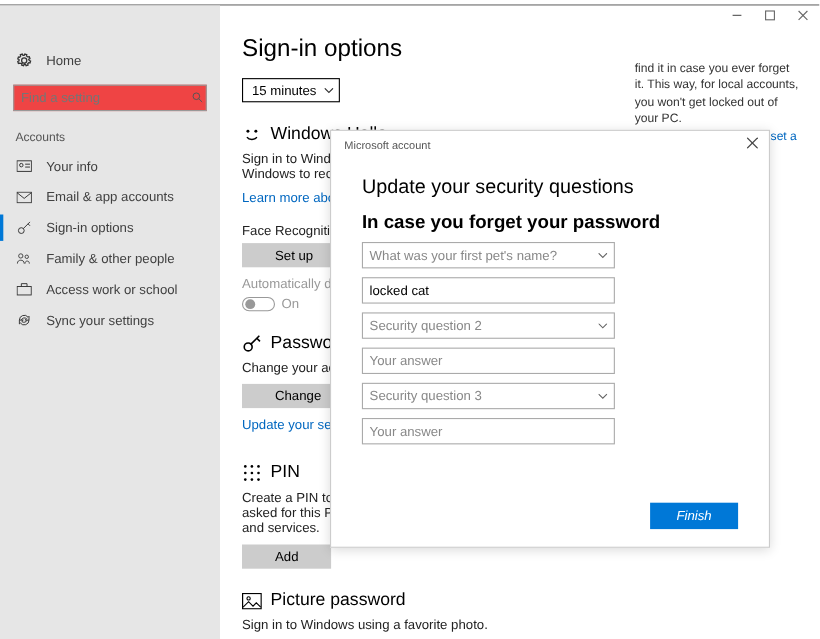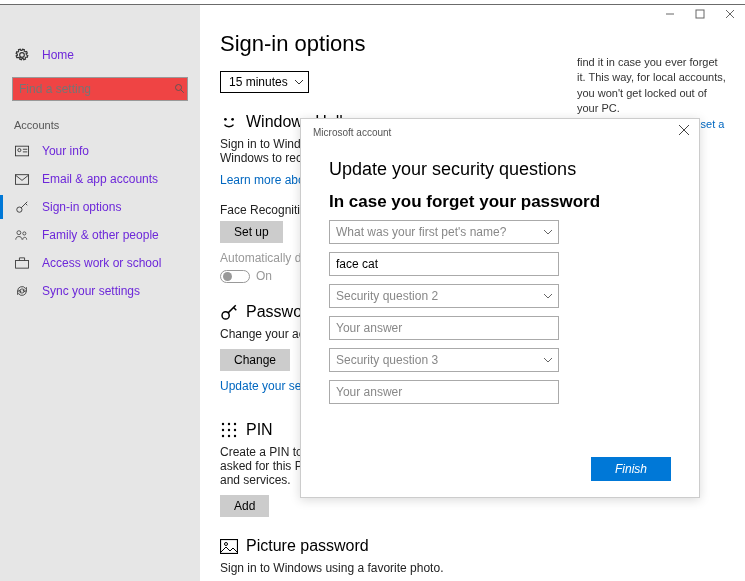--- a/index.html
+++ b/index.html
@@ -2,39 +2,39 @@
 <html><head>
 <meta charset="utf-8">
 <style>
 * { box-sizing: border-box; margin: 0; padding: 0; font-family: "Segoe UI", Arial, sans-serif; }
 body { width: 745px; height: 581px; overflow: hidden; background: #fff; position: relative; font-size: 12px; color: #000; }
 .titlebar { position: absolute; top: 0; right: 0; height: 28px; display: flex; align-items: center; }
 .titlebar .tb-btn { width: 30px; height: 24px; display: flex; align-items: center; justify-content: center; color: #666; cursor: pointer; }
 .topline { position: absolute; top: 4px; left: 0; right: 0; height: 1px; background: #6b6b6b; }
 .back { position: absolute; top: 12px; left: 14px; font-size: 14px; color: #444; cursor: pointer; }
 .sidebar { position: absolute; top: 5px; left: 0; width: 200px; bottom: 0; background: #e6e6e6; padding-top: 36px; }
-.side-row { display: flex; align-items: center; padding: 6px 14px; cursor: pointer; color: #6d28d9; }
+.side-row { display: flex; align-items: center; padding: 6px 14px; cursor: pointer; color: #404040; }
 .side-row .ic { width: 16px; height: 16px; margin-right: 12px; display: flex; align-items: center; justify-content: center; flex-shrink: 0; }
 .searchbox { margin: 8px 12px 14px 12px; height: 24px; border: 1px solid #999; background: #ef4444; display: flex; align-items: center; padding: 0 6px; }
 .searchbox input { flex: 1; border: none; background: transparent; outline: none; font-size: 12px; }
 .searchbox .sic { color: #555; }
 .sec-header { padding: 4px 14px 6px 14px; color: #555; font-size: 11px; }
 .side-active { position: relative; }
 .side-active::before { content: ""; position: absolute; left: 0; top: 2px; bottom: 2px; width: 3px; background: #0078d7; }
 .main { position: absolute; left: 200px; top: 5px; right: 0; bottom: 0; padding: 26px 20px 0 20px; overflow: hidden; }
 h1 { font-weight: 400; font-size: 22px; margin-bottom: 14px; }
 .dropdown { border: 1px solid #000000; padding: 3px 20px 3px 8px; font-size: 12px; display: inline-flex; align-items: center; position: relative; cursor: pointer; }
 .dropdown .chev { position: absolute; right: 5px; }
 .section { margin-top: 20px; }
 .section .sh { display: flex; align-items: center; margin-bottom: 6px; }
 .section .sh .ic { margin-right: 8px; }
 .section .sh h2 { font-weight: 400; font-size: 16px; }
 .section p { font-size: 12px; color: #222; margin-bottom: 8px; max-width: 300px; }
 a.link { color: #0067c0; text-decoration: none; font-size: 12px; cursor: pointer; display: inline-block; margin-bottom: 8px; }
-.btn-gray { background: #ccc; border: none; padding: 4px 14px; font-size: 12px; cursor: pointer; text-align: right; }
+.btn-gray { background: #ccc; border: none; padding: 4px 30px; font-size: 12px; cursor: pointer; text-align: right; }
 .sublabel { font-size: 12px; color: #222; margin-top: 8px; margin-bottom: 4px; }
 .disabled { color: #999; }
 .toggle { width: 30px; height: 13px; border: 1px solid #999; border-radius: 7px; display: inline-block; position: relative; vertical-align: middle; margin-right: 6px; }
 .toggle::after { content: ""; position: absolute; left: 2px; top: 1px; width: 9px; height: 9px; border-radius: 50%; background: #999; }
 .rightpane { position: absolute; right: 18px; top: 50px; width: 150px; font-size: 11px; color: #333; line-height: 1.4; }
 .rightpane a { color: #0067c0; text-decoration: none; }
 .modal { position: absolute; top: 118px; left: 300px; width: 400px; height: 380px; background: #fff; border: 1px solid #ccc; box-shadow: 0 2px 10px rgba(0,0,0,0.15); padding: 10px 28px 16px 28px; }
 .modal .mtitle { font-size: 10px; color: #555; position: absolute; top: 8px; left: 12px; }
 .modal .close { position: absolute; top: 6px; right: 10px; cursor: pointer; color: #444; font-size: 14px; }
 .modal h3 { font-weight: 400; font-size: 18px; margin-top: 30px; margin-bottom: 12px; }
@@ -261,21 +261,21 @@
 
   <div class="msel">
     <span>What was your first pet's name?</span>
     <span class="chev">
         <svg width="8" height="5">
           <path d="M0 0 L4 4 L8 0" fill="none" stroke="#666"></path>
         </svg>
       </span>
   </div>
   <div class="minp mfilled">
-      <span>face cat</span>
+      <span>locked cat</span>
     </div>
 
   <div class="msel">
     <span>Security question 2</span>
     <span class="chev">
         <svg width="8" height="5">
           <path d="M0 0 L4 4 L8 0" fill="none" stroke="#666"></path>
         </svg>
       </span>
   </div>

